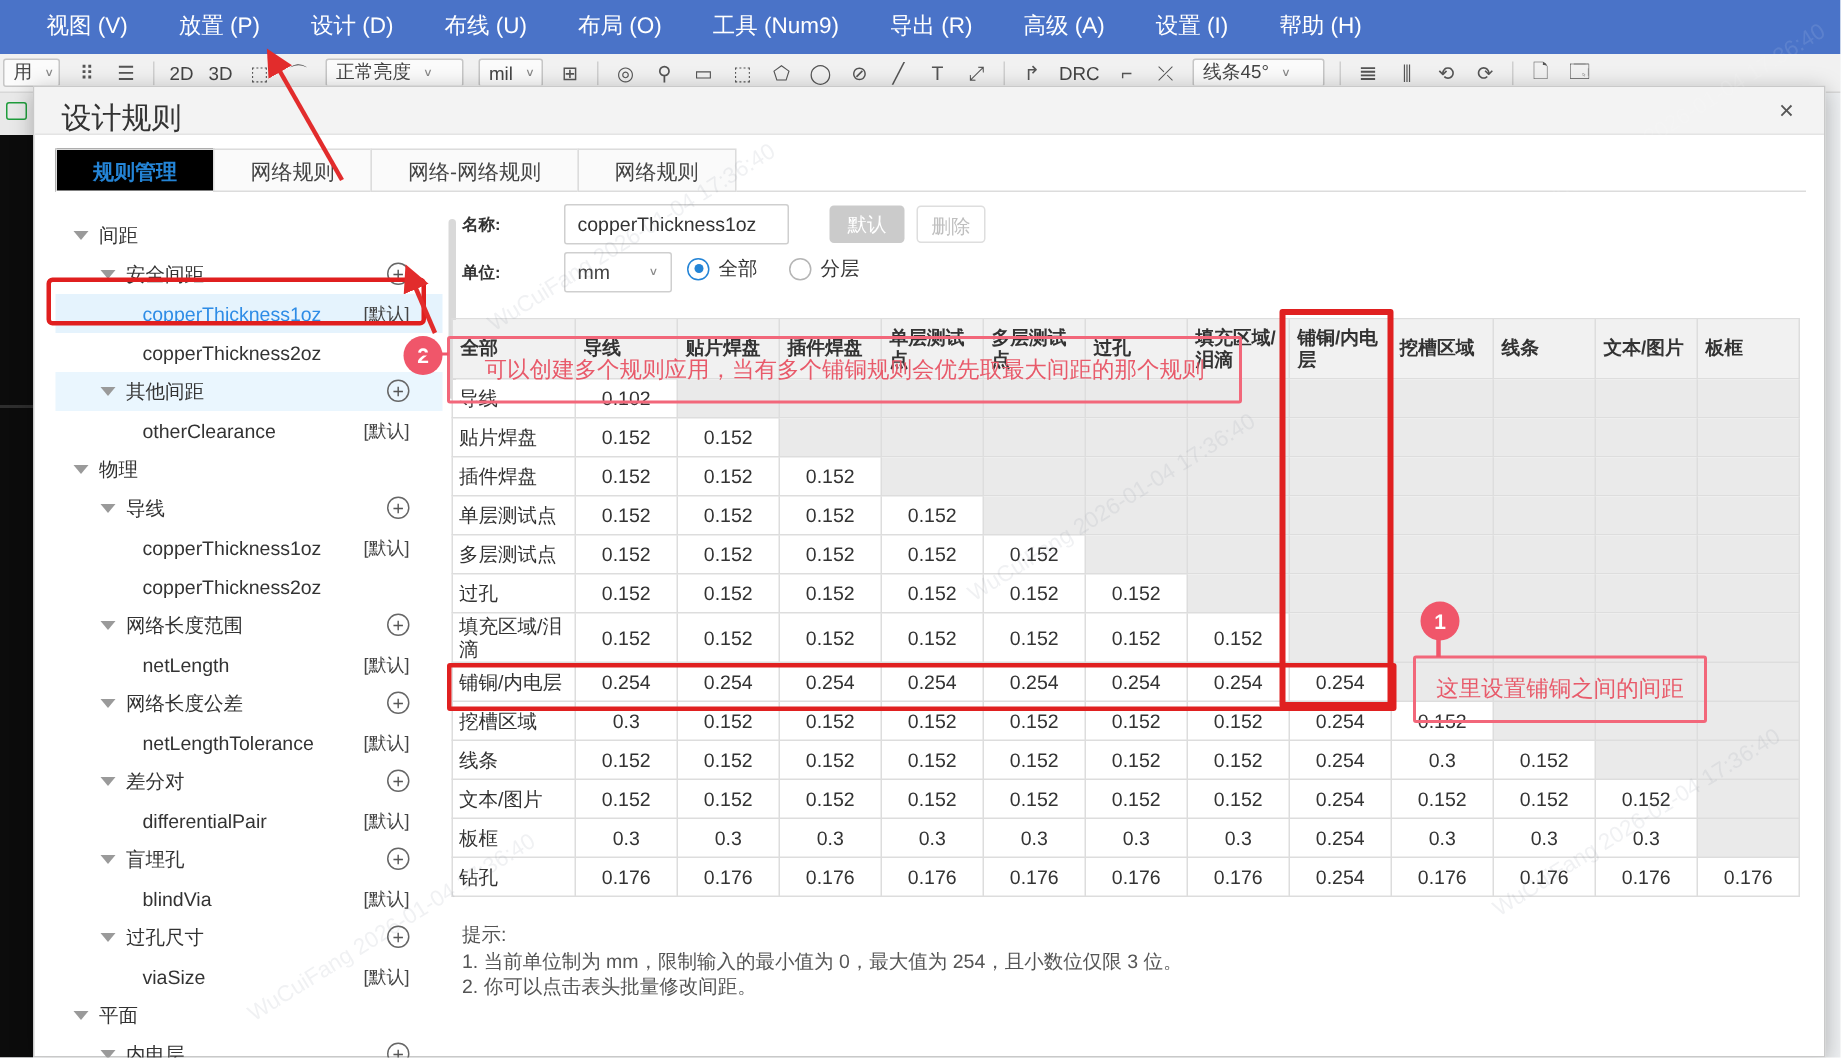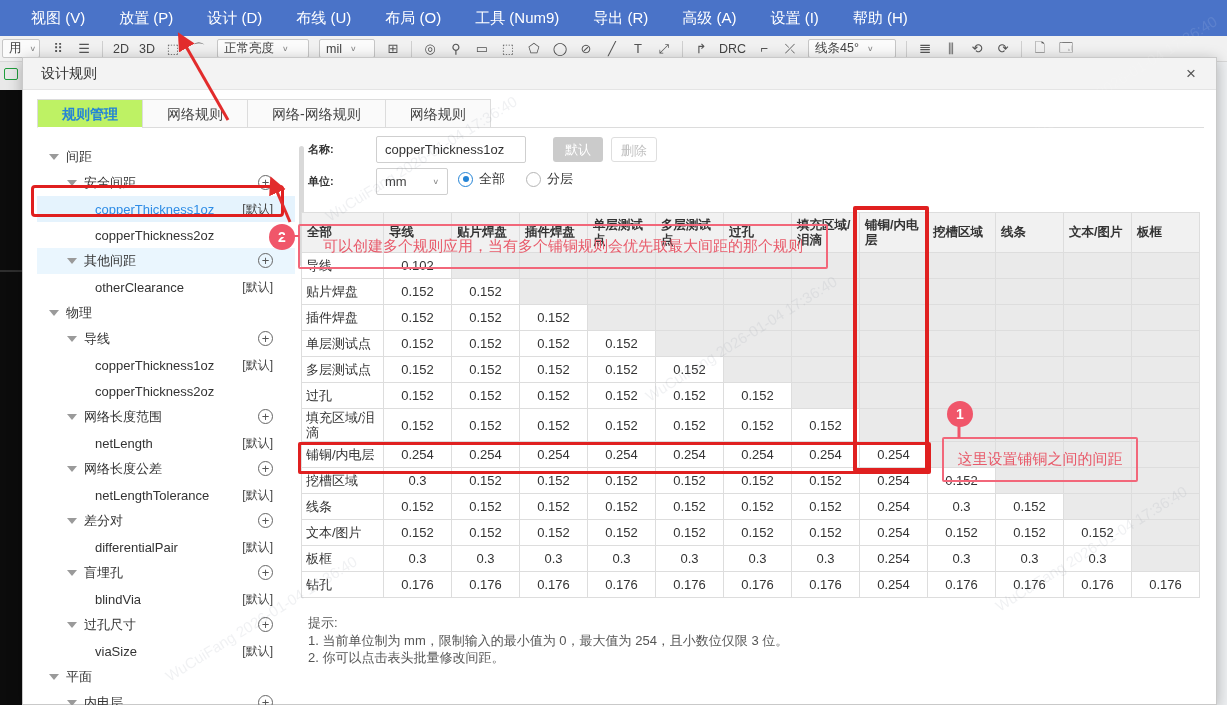--- a/index.html
+++ b/index.html
@@ -26,29 +26,29 @@
   .left-gutter-top { position:absolute; left:0; top:62px; width:22px; height:28px; background:#e9e9e9; z-index:1; }
   .gutter-green-icon { position:absolute; left:4px; top:6px; width:14px; height:12px; border:1.5px solid #1f9d3c; border-radius:2px; }
   .left-canvas { position:absolute; left:0; top:90px; width:22px; height:615px; background:#0c0c0c; z-index:1; }
   .left-canvas .split { position:absolute; left:0; top:180px; width:22px; height:2px; background:#2e2e2e; }
 
   
   .dialog { position:absolute; left:22px; top:57px; width:1195px; height:648px; background:#fff;
             border:1px solid #c9c9c9; box-shadow:0 3px 14px rgba(0,0,0,.28); z-index:3; }
   .dlg-titlebar { position:absolute; left:0; top:0; width:100%; height:32px; background:#f3f3f3;
                   border-bottom:1px solid #e4e4e4; }
-  .dlg-title { position:absolute; left:18px; top:7px; font-size:14px; color:#333; }
+  .dlg-title { position:absolute; left:18px; top:7px; font-size:20px; color:#333; }
   .dlg-close { position:absolute; right:14px; top:5px; font-size:17px; color:#555; width:22px; height:22px;
                text-align:center; line-height:22px; cursor:pointer; }
 
   .tab-bar { position:absolute; left:14px; top:40px; width:1167px; height:30px; display:flex; align-items:flex-end;
              border-bottom:1px solid #dcdcdc; }
   .tab { height:29px; line-height:28px; padding:0 24px; font-size:14px; color:#444; background:#fafafa;
          border:1px solid #dcdcdc; margin-right:-1px; margin-bottom:-1px; cursor:pointer; white-space:nowrap; }
-  .tab.active { background:#bef264; color:#2484d6; font-weight:bold; border-bottom:1px solid #fff; }
+  .tab.active { background:#000000; color:#2484d6; font-weight:bold; border-bottom:1px solid #fff; }
 
   
   .tree { position:absolute; left:14px; top:86px; width:258px; height:560px; font-size:13px; color:#333; }
   .tree-row { position:relative; height:26px; display:flex; align-items:center; cursor:pointer; }
   .tree-row.d0 { padding-left:12px; }
   .tree-row.d1 { padding-left:30px; }
   .tree-row.d2 { padding-left:58px; }
   .tree-row.hoverlit { background:#eaf6fe; }
   .tree-row.selected { background:#e5f3fd; }
   .tree-row.selected .tlabel { color:#2e8ce6; }
@@ -135,21 +135,21 @@
   <span class="tb-ico">☰</span>
   <div class="tb-sep"></div>
   <span class="tb-label">2D</span>
   <span class="tb-label">3D</span>
   <span class="tb-ico">⬚</span>
   <span class="tb-ico">⌒</span>
   <div class="tb-select" style="width:92px;">
     <span class="tb-label">正常亮度</span>
     <span class="tb-caret">∨</span>
   </div>
-  <div class="tb-select" style="width:56px;">
+  <div class="tb-select" style="width:43px;">
     <span class="tb-label">mil</span>
     <span class="tb-caret">∨</span>
   </div>
   <span class="tb-ico">⊞</span>
   <div class="tb-sep"></div>
   <span class="tb-ico">◎</span>
   <span class="tb-ico">⚲</span>
   <span class="tb-ico">▭</span>
   <span class="tb-ico">⬚</span>
   <span class="tb-ico">⬠</span>

